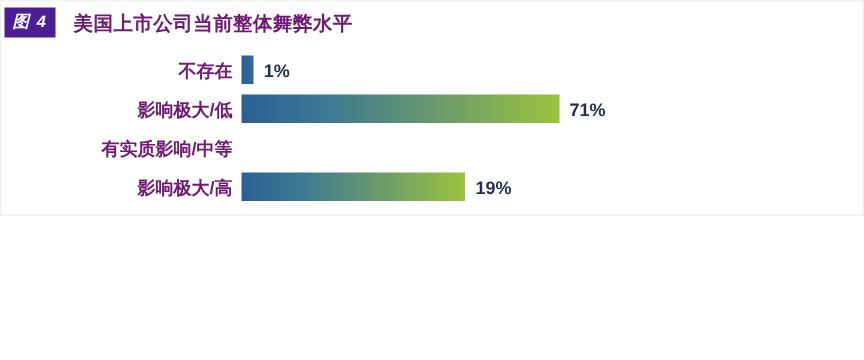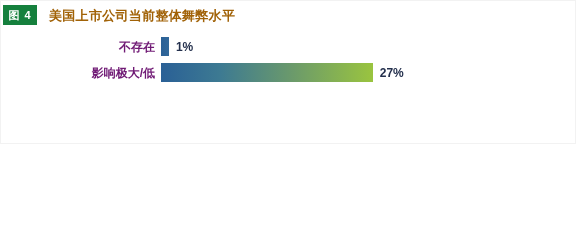--- a/index.html
+++ b/index.html
@@ -112,40 +112,48 @@
     white-space: nowrap;
     line-height: 1;
   }
 </style>
 </head>
 <body>
 
 <div id="figure-root">
 
   <div id="figure-header">
-    <div id="figure-badge" style="background: #15803d; color: rgb(255, 255, 255);">图 4</div>
-    <div id="figure-title" style="color: #a16207;">美国上市公司当前整体舞弊水平</div>
+    <div id="figure-badge" style="background: #4c1d95; color: rgb(255, 255, 255); font-style: italic;">图 4</div>
+    <div id="figure-title" style="color: #701a75;">美国上市公司当前整体舞弊水平</div>
   </div>
 
   <div id="chart-area">
 
     <div class="bar-row">
       <div class="bar-label">不存在</div>
       <div class="bar-track">
         <div class="bar-fill tiny" style="width: 1.9%;"></div>
         <div class="bar-value">1%</div>
       </div>
     </div>
 
     <div class="bar-row">
       <div class="bar-label">影响极大/低</div>
       <div class="bar-track">
         <div class="bar-fill" style="width: 50.9%;"></div>
-        <div class="bar-value">27%</div>
+        <div class="bar-value">71%</div>
       </div>
     </div>
 
     <div class="bar-row">
+      <div class="bar-label">有实质影响/中等</div>
     </div>
 
+    <div class="bar-row">
+      <div class="bar-label">影响极大/高</div>
+      <div class="bar-track">
+        <div class="bar-fill" style="width: 35.8%;"></div>
+        <div class="bar-value">19%</div>
+      </div>
+    </div>
 
   </div>
 </div>
 
 </body></html>

